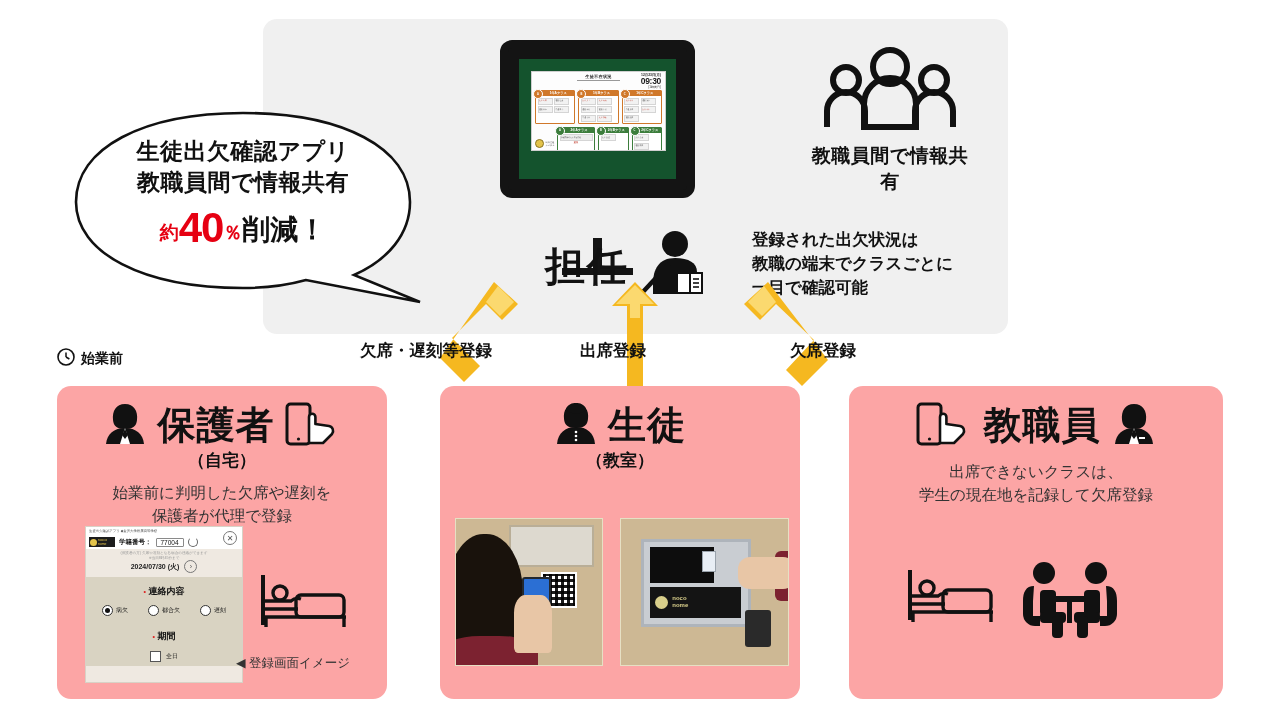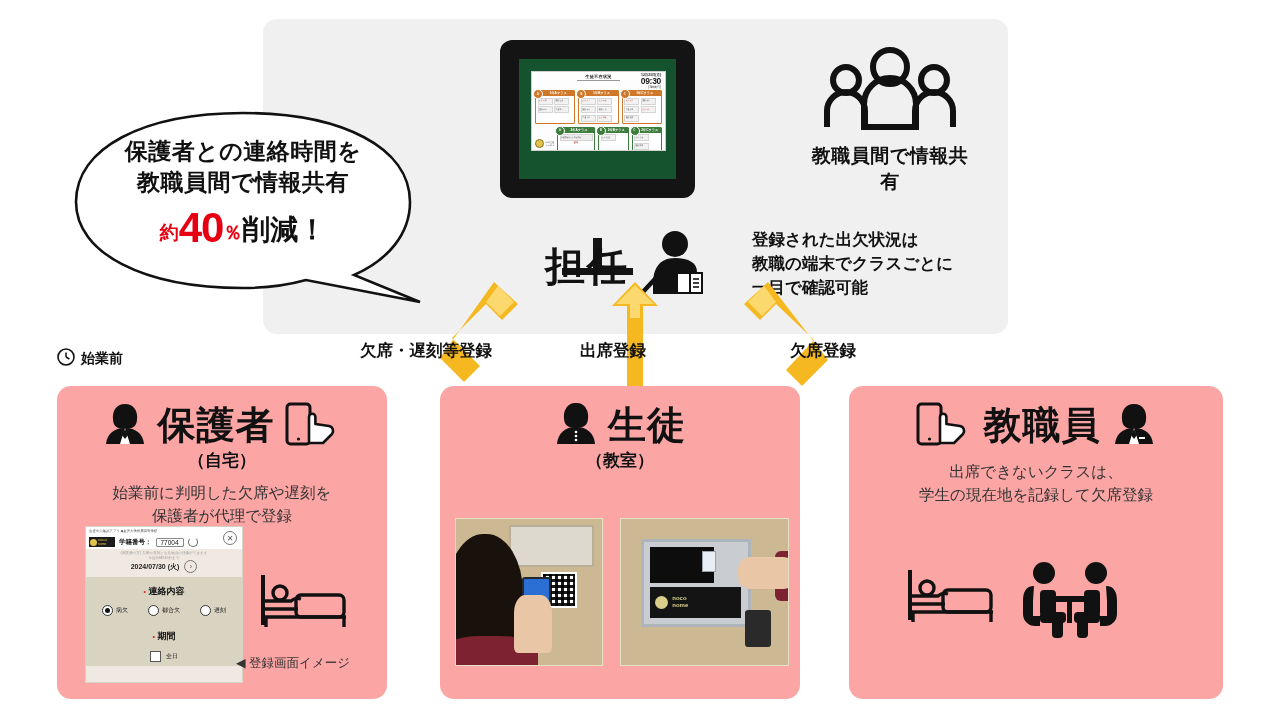--- a/index.html
+++ b/index.html
@@ -350,21 +350,21 @@
   <div>教職の端末でクラスごとに</div>
   <div>一目で確認可能</div>
 </div>
 
 <div class="abs" id="bubble">
   <svg width="390" height="195" viewBox="0 0 390 195" aria-hidden="true">
     <path d="M195 3 C295 3 362 38 362 92 C362 124 340 150 306 165 L372 192 L258 170
              C240 175 218 178 195 178 C95 178 28 143 28 92 C28 38 95 3 195 3 Z" fill="#ffffff" stroke="#111111" stroke-width="2.6"></path>
   </svg>
   <div id="bubble-text">
-    <div class="bubble-line">保護者との連絡時間を</div>
+    <div class="bubble-line">生徒出欠確認アプリ</div>
     <div class="bubble-line">教職員間で情報共有</div>
     <div id="bubble-line3">
       <span class="b-red-small">約</span><span class="b-red-big">40</span><span class="b-red-pct">％</span><span class="b-blk">削減！</span>
     </div>
   </div>
 </div>
 
 <div class="arrow-wrap" style="left:440px;top:282px;">
   <svg width="80" height="110" viewBox="0 0 80 110" aria-hidden="true">
     <path d="M54 0 L78 22 L62 38 L46 22 L12 56 L40 84 L24 100 L0 76 Z" fill="#f5b820"></path>

